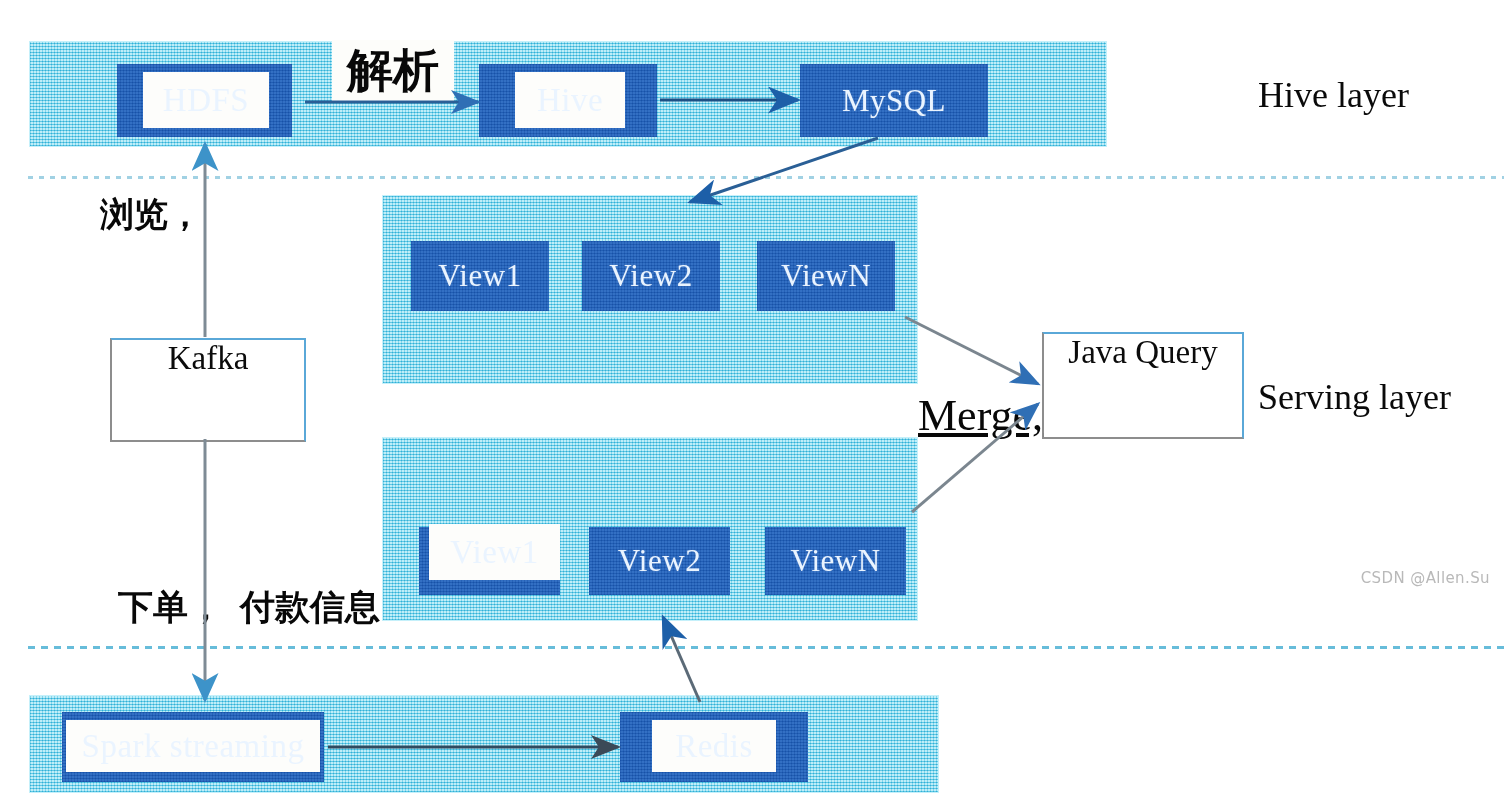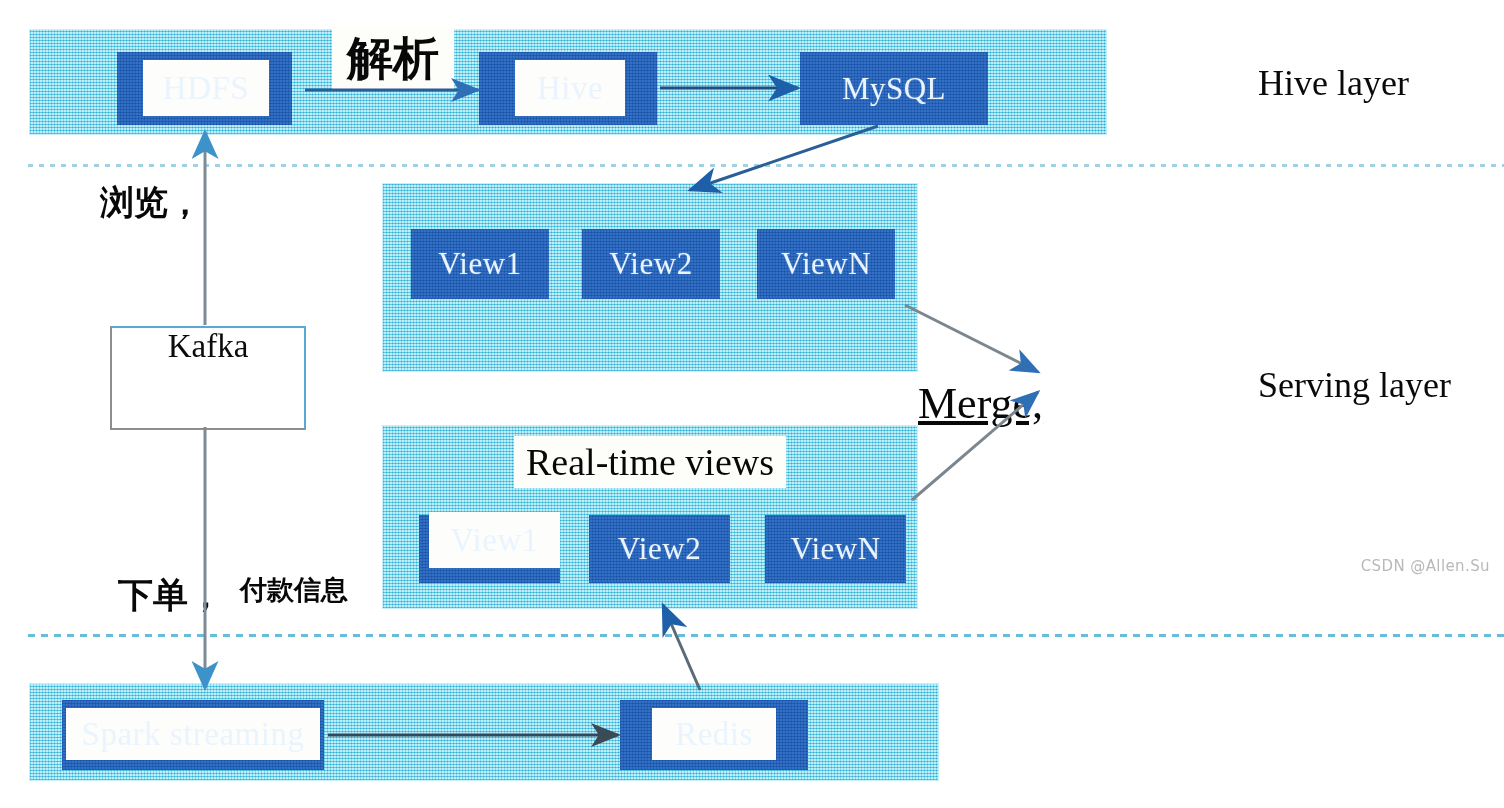--- a/index.html
+++ b/index.html
@@ -2,21 +2,21 @@
 <html><head>
 <meta charset="utf-8">
 <style>
   html,body{margin:0;padding:0;background:#ffffff;}
   body{
     width:1504px;height:808px;
     font-family:"Liberation Serif", serif;
     overflow:hidden;
     position:relative;
   }
-  #stage{position:absolute;left:0;top:0;width:1504px;height:583px;}
+  #stage{position:absolute;left:0;top:12px;width:1504px;height:583px;}
 
   
   .band{
     position:absolute;
     background-color:#7fdef2;
     background-image:
       repeating-linear-gradient(0deg, rgba(0,150,200,.40) 0 1px, rgba(255,255,255,.30) 1px 3px),
       repeating-linear-gradient(90deg, rgba(0,150,200,.38) 0 1px, rgba(255,255,255,.28) 1px 3px);
     box-shadow:0 0 0 1px rgba(140,225,245,.5);
   }
@@ -118,43 +118,45 @@
   <div class="dark" style="left:582px;top:229px;width:138px;height:70px;">
     <span class="lbl">View2</span>
   </div>
   <div class="dark" style="left:757px;top:229px;width:138px;height:70px;">
     <span class="lbl">ViewN</span>
   </div>
 
 
   <div class="band" style="left:383px;top:426px;width:534px;height:182px;"></div>
 
-  <div class="cap" style="left:514px;top:436px;width:272px;height:52px;font-size:38px;">Real-time views</div>
 
   <div class="dark" style="left:419px;top:515px;width:141px;height:68px;">
     <div class="plate" style="left:10px;top:-3px;width:131px;height:56px;">
       <span class="lbl">View1</span>
     </div>
   </div>
   <div class="dark" style="left:589px;top:515px;width:141px;height:68px;">
     <span class="lbl">View2</span>
   </div>
   <div class="dark" style="left:765px;top:515px;width:141px;height:68px;">
     <span class="lbl">ViewN</span>
   </div>
 
   <div class="wbox" style="left:110px;top:326px;width:192px;height:100px;">
     <span class="lbl">Kafka</span>
   </div>
 
   <div class="plain cjk" style="left:100px;top:180px;font-size:34px;">浏览，</div>
 
   <div class="plain cjk" style="left:118px;top:572px;font-size:35px;">下单，</div>
-  <div class="plain cjk" style="left:240px;top:572px;font-size:27px;">付款信息</div>
-
+  <div class="plain cjk" style="left:240px;top:572px;font-size:35px;">付款信息</div>
+
+  <div class="wbox" style="left:1042px;top:320px;width:198px;height:103px;">
+    <span class="lbl">Java Query</span>
+  </div>
 
   <div class="plain" style="left:918px;top:378px;font-size:44px;text-decoration:underline;">Merge,</div>
 
   <div class="plain layerlabel" style="left:1258px;top:364px;">Serving layer</div>
 
   <div class="sep" style="top:634px;"></div>
 
   <div class="band" style="left:30px;top:684px;width:908px;height:96px;"></div>
 
   <div class="dark" style="left:62px;top:700px;width:262px;height:70px;">

